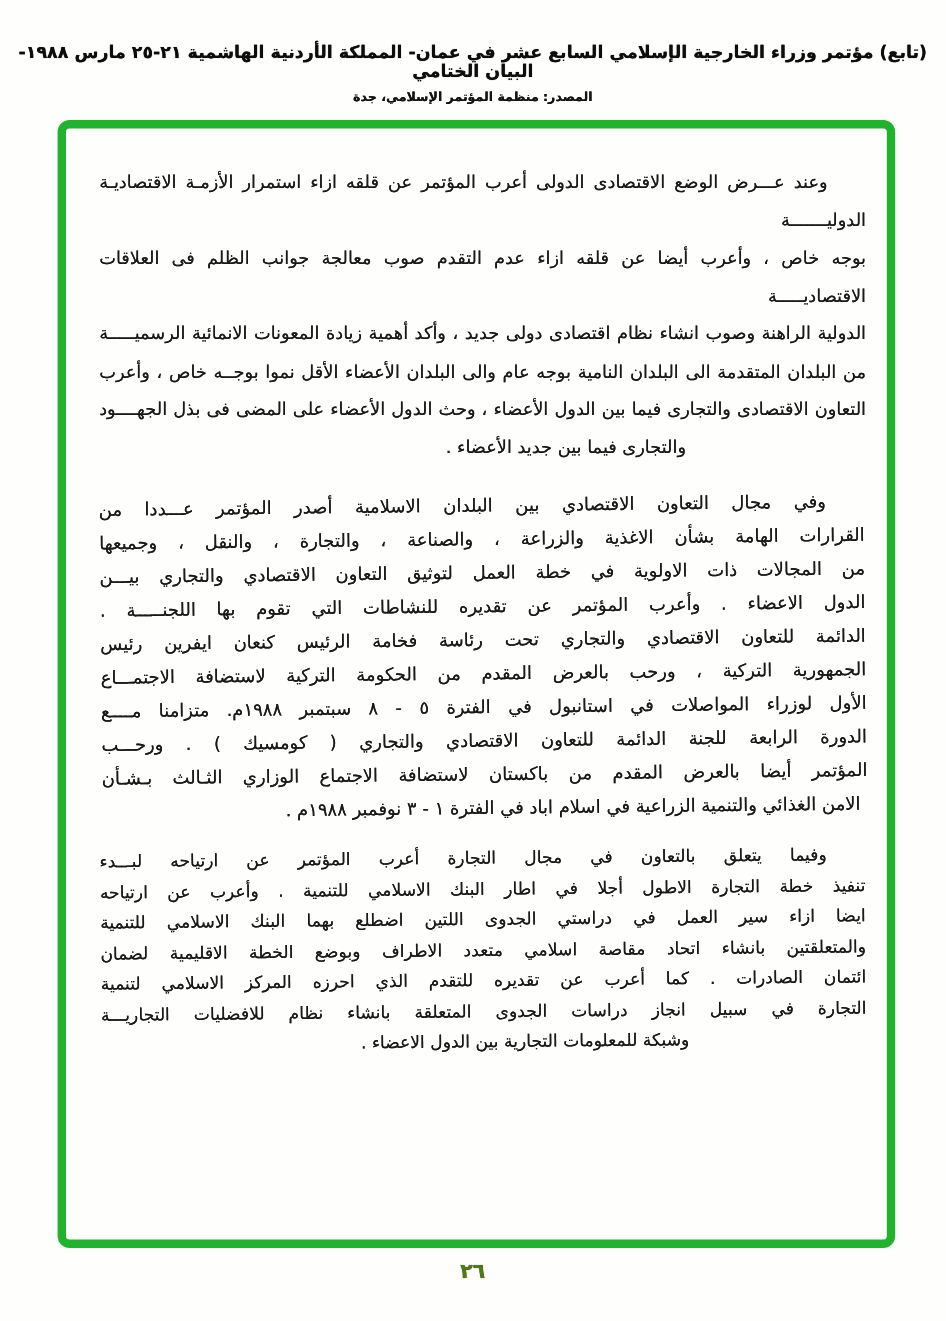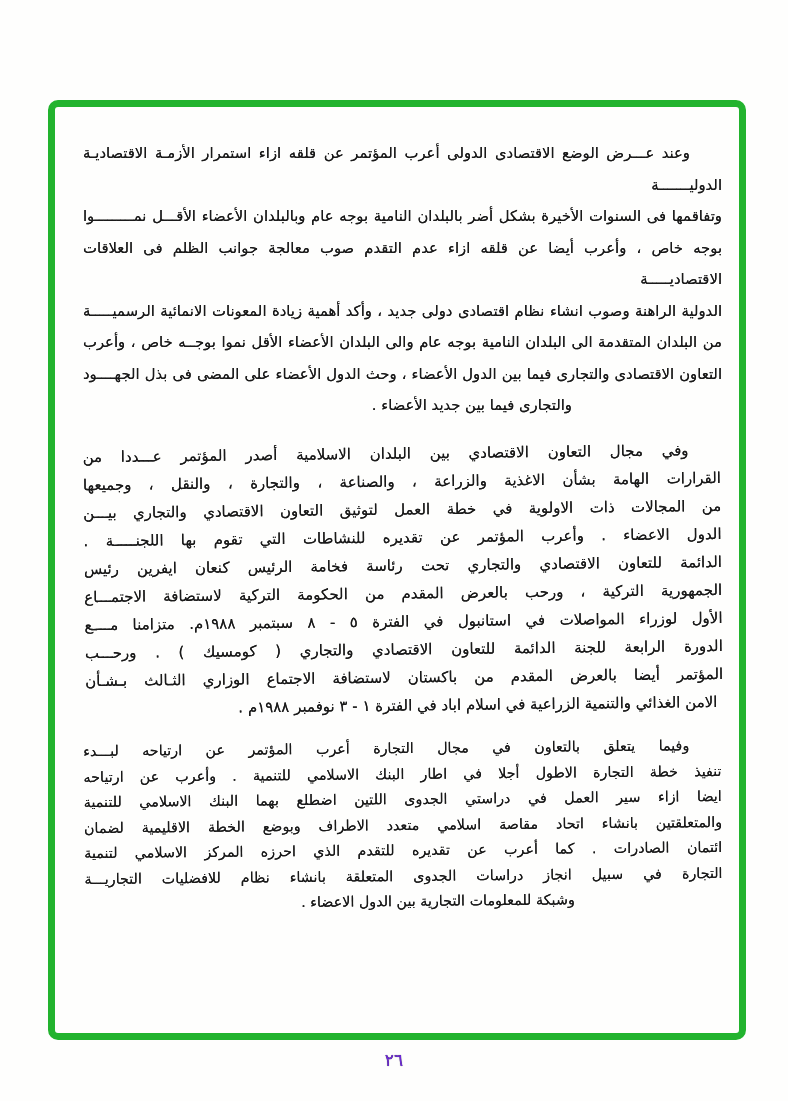--- a/index.html
+++ b/index.html
@@ -73,36 +73,39 @@
   .p2 { transform:rotate(-0.65deg); transform-origin:100% 50%; margin-bottom:17px; }
   .p2 .line:last-child { padding-right:6px; }
   .p3 { transform:rotate(-0.55deg); transform-origin:100% 50%; }
   .p3 .line { font-size:14.3px; line-height:25.5px; }
   .p3 .line:last-child { padding-right:148px; }
 
   
   .page-number {
     position:absolute; left:0; right:0; top:1050px;
     text-align:center;
-    font-size:17px; font-weight:normal;
-    color:#6d28d9;
+    font-size:17px; font-weight:bold;
+    color:#4d7c0f;
     text-shadow:0 0 0.7px #0d0d0d;
   }
 </style>
 </head>
 <body>
 
 <div class="page" style="background: rgb(254, 254, 253);">
 
+  <div class="doc-header">
+    <div class="h-line1">(تابع) مؤتمر وزراء الخارجية الإسلامي السابع عشر في عمان- المملكة الأردنية الهاشمية ٢١-٢٥ مارس ١٩٨٨- البيان الختامي</div>
+    <div class="h-line2">المصدر: منظمة المؤتمر الإسلامي، جدة</div>
+  </div>
 
   <div class="green-frame" style="border-color: rgb(34, 179, 46);">
     <div class="doc-body">
         <div class="paragraph p0">
           <div class="line">وعند عـــرض الوضع الاقتصادى الدولى أعرب المؤتمر عن قلقه ازاء استمرار الأزمـة الاقتصاديـة الدوليـــــــة</div>
-          <div class="line">وتفاقمها فى السنوات الأخيرة بشكل أضر بالبلدان النامية بوجه عام وبالبلدان الأعضاء الأقـــل نمـــــــــوا</div>
           <div class="line">بوجه خاص ، وأعرب أيضا عن قلقه ازاء عدم التقدم صوب معالجة جوانب الظلم فى العلاقات الاقتصاديـــــة</div>
           <div class="line">الدولية الراهنة وصوب انشاء نظام اقتصادى دولى جديد ، وأكد أهمية زيادة المعونات الانمائية الرسميـــــة</div>
           <div class="line">من البلدان المتقدمة الى البلدان النامية بوجه عام والى البلدان الأعضاء الأقل نموا بوجــه خاص ، وأعرب</div>
           <div class="line">التعاون الاقتصادى والتجارى فيما بين الدول الأعضاء ، وحث الدول الأعضاء على المضى فى بذل الجهــــود</div>
           <div class="line">والتجارى فيما بين جديد الأعضاء .</div>
         </div>
         <div class="paragraph p1">
         </div>
         <div class="paragraph p2">
           <div class="line">وفي مجال التعاون الاقتصادي بين البلدان الاسلامية أصدر المؤتمر عـــددا من</div>

